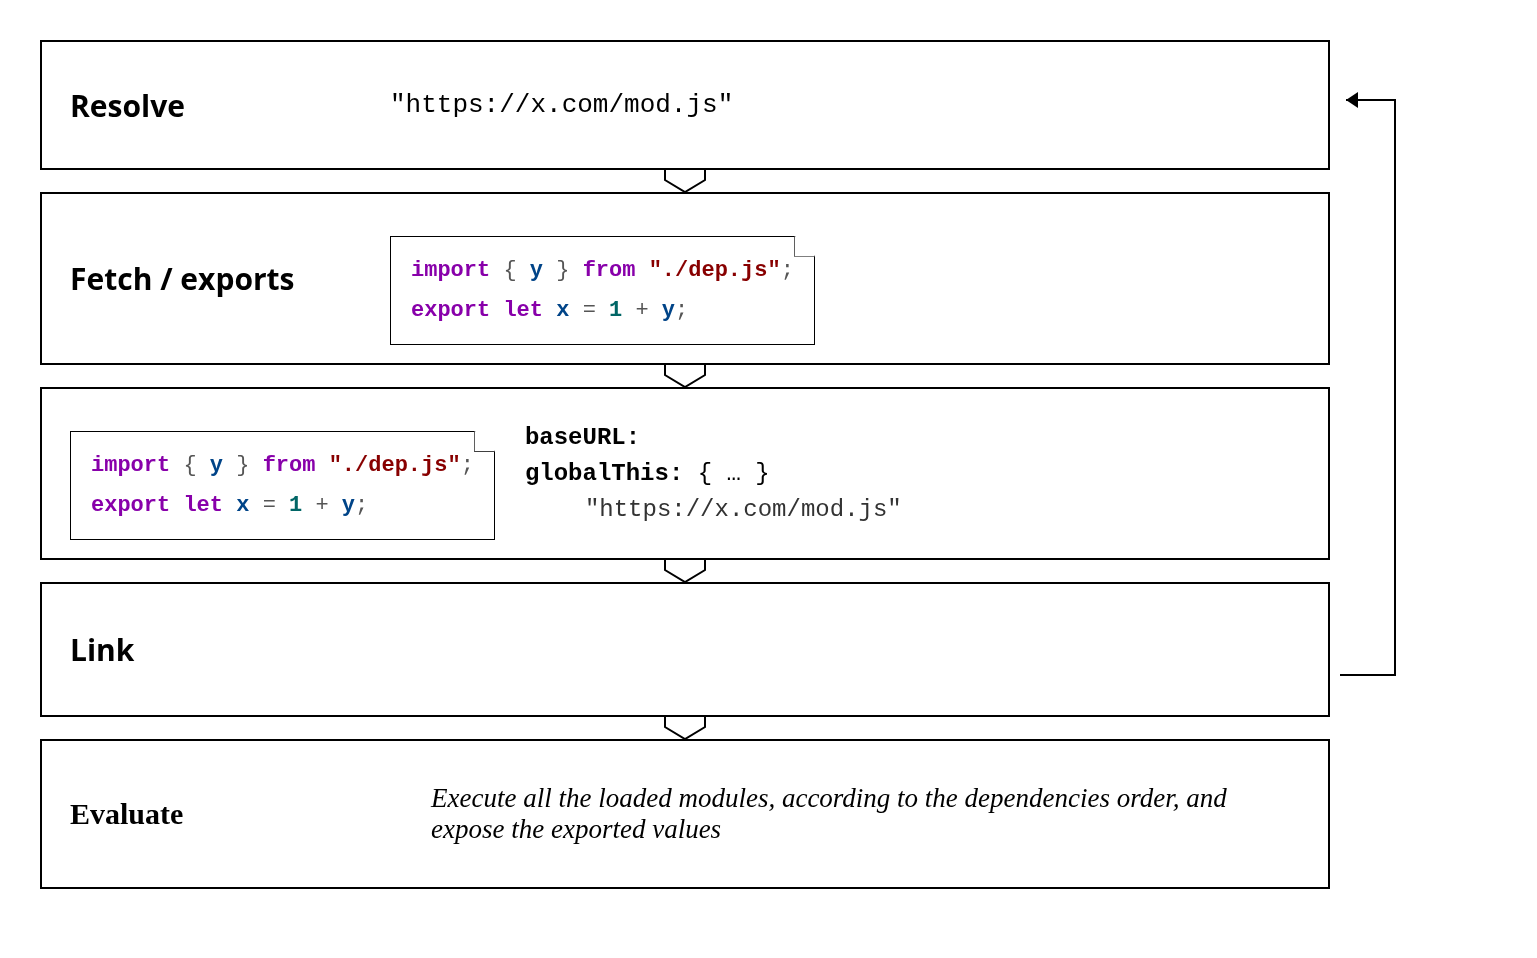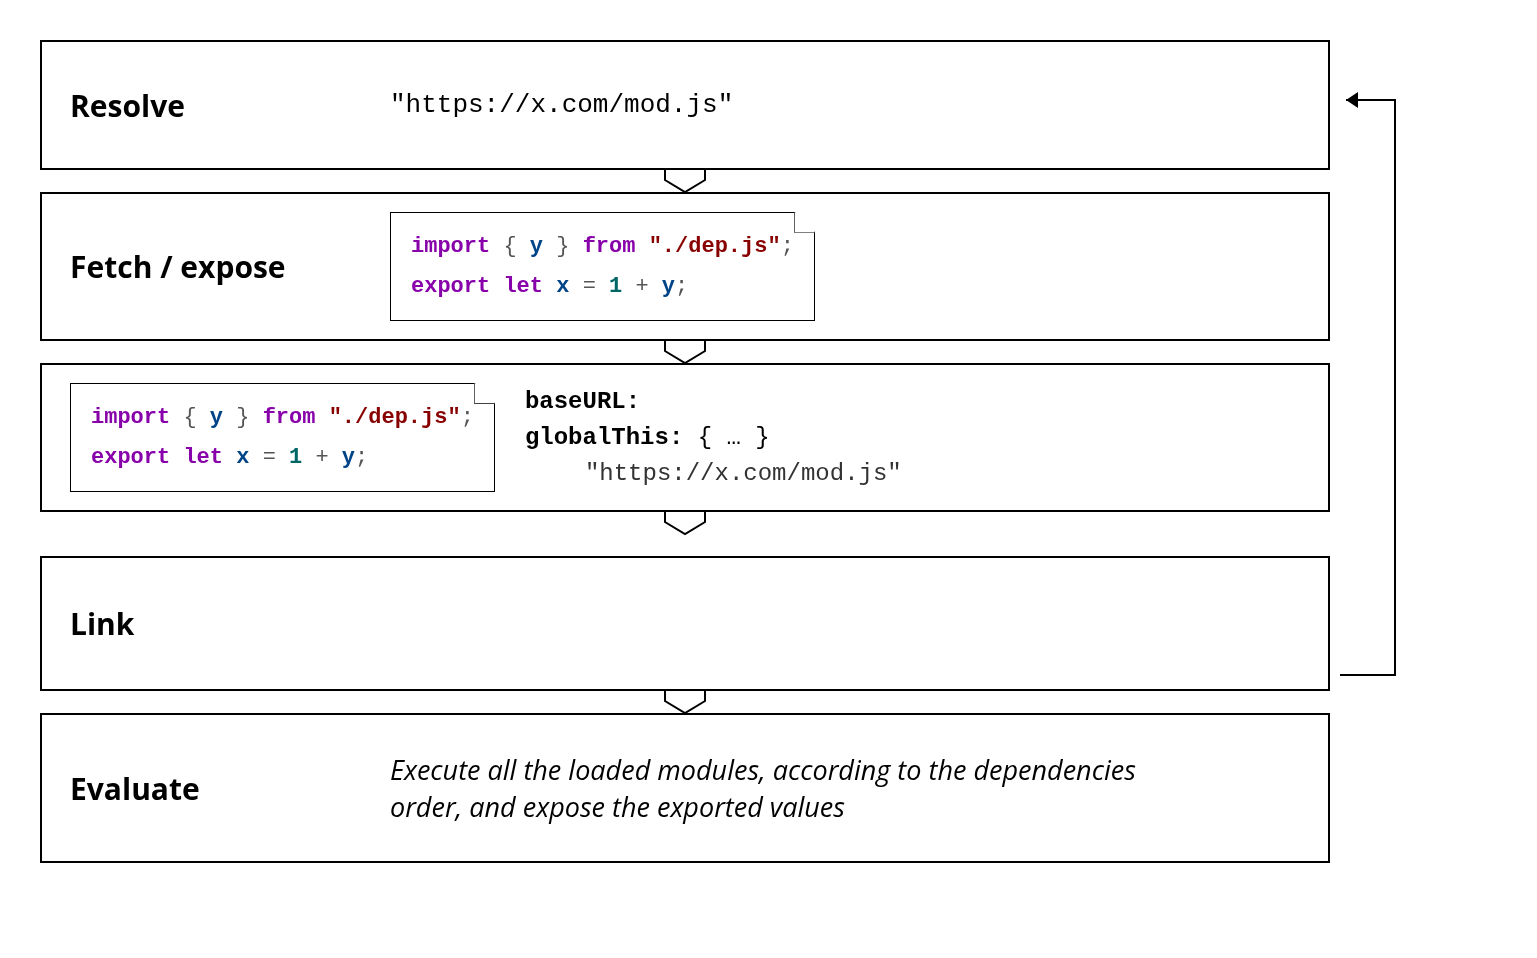--- a/index.html
+++ b/index.html
@@ -60,20 +60,21 @@
   }
   
   .code-card {
     position: relative;
     border: 1.5px solid #000;
     background: #fff;
     padding: 14px 20px;
     font-family: "Consolas","Menlo","Courier New",monospace;
     font-size: 22px;
     line-height: 1.8;
+    margin-top: 24px;
   }
   .code-card::before {
     content: "";
     position: absolute;
     top: -1.5px; right: -1.5px;
     width: 20px; height: 20px;
     background: #fff;
     border-left: 1.5px solid #000;
     border-bottom: 1.5px solid #000;
     clip-path: polygon(0 0, 100% 100%, 0 100%);
@@ -120,21 +121,21 @@
       </div>
     </div>
 
     <div class="connector">
       <svg width="60" height="26">
           <path d="M10 0 L10 12 L30 24 L50 12 L50 0" fill="none" stroke="#000" stroke-width="2"></path>
         </svg>
     </div>
 
     <div class="stage">
-      <div class="stage-title">Fetch / expose</div>
+      <div class="stage-title">Fetch / exports</div>
       <div class="stage-body">
         <div class="code-card">
           <div>
             <span class="kw">import</span>
             <span class="pun">{</span>
             <span class="var">y</span>
             <span class="pun">}</span>
             <span class="kw">from</span>
             <span class="str">"./dep.js"</span><span class="pun">;</span>
           </div>
@@ -188,34 +189,34 @@
         </div>
       </div>
     </div>
 
     <div class="connector">
       <svg width="60" height="26">
           <path d="M10 0 L10 12 L30 24 L50 12 L50 0" fill="none" stroke="#000" stroke-width="2"></path>
         </svg>
     </div>
 
-    <div class="stage" style="min-height:135px;margin-top:22px;">
+    <div class="stage" style="min-height:135px;">
       <div class="stage-title">Link</div>
     </div>
 
     <div class="connector">
       <svg width="60" height="26">
           <path d="M10 0 L10 12 L30 24 L50 12 L50 0" fill="none" stroke="#000" stroke-width="2"></path>
         </svg>
     </div>
 
-    <div class="stage" style="min-height:150px;">
+    <div class="stage" style="min-height:150px;font-family:Liberation Serif, serif;">
       <div class="stage-title">Evaluate</div>
       <div class="stage-body">
-        <span class="italic" style="max-width:820px; display:inline-block;">Execute all the loaded modules, according to the dependencies order, and expose the exported values</span>
+        <span class="italic" style="max-width:820px; display:inline-block;margin-left:41px;">Execute all the loaded modules, according to the dependencies order, and expose the exported values</span>
       </div>
     </div>
   </div>
 
   <svg class="loop-arrow" viewBox="0 0 80 700" preserveAspectRatio="none">
     <path d="M 0 635 L 55 635 L 55 60 L 6 60" fill="none" stroke="#000" stroke-width="2"></path>
     <path d="M 6 60 L 18 52 L 18 68 Z" fill="#000"></path>
   </svg>
 </div>
 

